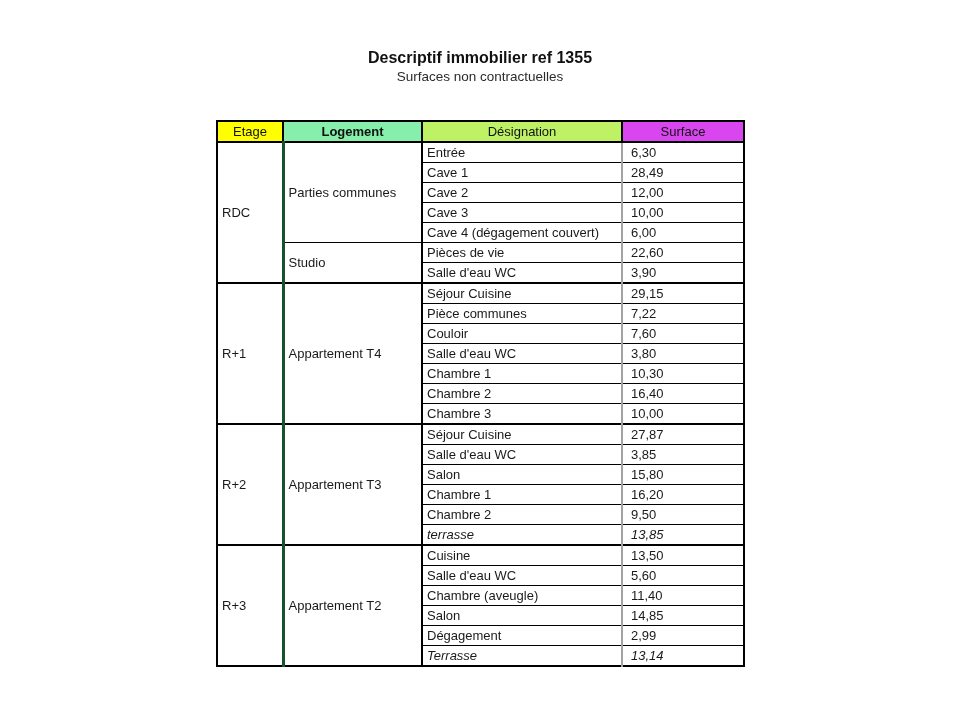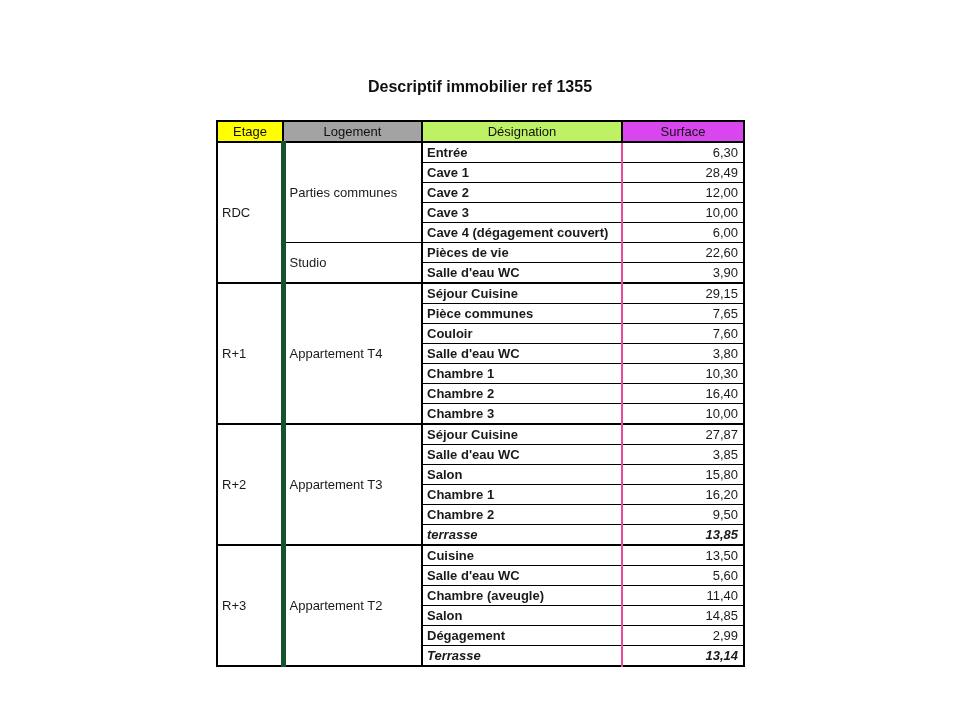--- a/index.html
+++ b/index.html
@@ -10,21 +10,21 @@
   body {
     width: 960px;
     height: 720px;
     position: relative;
     overflow: hidden;
     font-family: "Liberation Sans", sans-serif;
     color: #1a1a1a;
   }
   .header-block {
     position: absolute;
-    top: 76px;
+    top: 47px;
     left: 0;
     width: 960px;
     text-align: center;
   }
   .doc-title {
     font-size: 16px;
     font-weight: bold;
     line-height: 21px;
     color: #111111;
   }
@@ -62,60 +62,59 @@
   td {
     border: 1px solid #000;
     height: 19px;
     line-height: 19px;
     padding: 0 0 0 4px;
     vertical-align: middle;
     white-space: nowrap;
     overflow: hidden;
   }
   td.col-etage {
-    border-right: 5px solid #14532d;
+    border-right: 3px solid #14532d;
     vertical-align: middle;
   }
   td.col-logement {
     border-right: 2px solid #000;
     vertical-align: middle;
   }
   td.col-designation {
     border-left: 2px solid #000;
-    font-weight: bold;
   }
   td.col-surface {
-    border-left: 2px solid #ec4899;
-    text-align: right;
+    border-left: 2px solid #a3a3a3;
     padding: 0 5px 0 8px;
   }
   tr.section-start td { border-top: 2px solid #000; }
   td.emphasis {
-    font-weight: bold;
+    font-weight: normal;
     font-style: italic;
   }
 </style>
 </head>
 <body>
 
 <div class="header-block">
   <div class="doc-title">Descriptif immobilier ref 1355</div>
+  <div class="doc-subtitle">Surfaces non contractuelles</div>
 </div>
 
 <table class="surfaces">
   <colgroup>
     <col class="c-etage">
     <col class="c-logement">
     <col class="c-designation">
     <col class="c-surface">
   </colgroup>
   <thead>
     <tr>
       <th style="background: rgb(255, 255, 0);">Etage</th>
-      <th style="background: #a3a3a3;">Logement</th>
+      <th style="background: #86efac; font-weight: bold;">Logement</th>
       <th style="background: #bef264;">Désignation</th>
       <th style="background: #d946ef;">Surface</th>
     </tr>
   </thead>
   <tbody>
       <tr class="section-start">
         <td class="col-etage" rowspan="7">RDC</td>
         <td class="col-logement" rowspan="5">Parties communes</td>
         <td class="col-designation">Entrée</td>
         <td class="col-surface">6,30</td>
@@ -146,21 +145,21 @@
         <td class="col-surface">3,90</td>
       </tr>
       <tr class="section-start">
         <td class="col-etage" rowspan="7">R+1</td>
         <td class="col-logement" rowspan="7">Appartement T4</td>
         <td class="col-designation">Séjour Cuisine</td>
         <td class="col-surface">29,15</td>
       </tr>
       <tr>
         <td class="col-designation">Pièce communes</td>
-        <td class="col-surface">7,65</td>
+        <td class="col-surface">7,22</td>
       </tr>
       <tr>
         <td class="col-designation">Couloir</td>
         <td class="col-surface">7,60</td>
       </tr>
       <tr>
         <td class="col-designation">Salle d'eau WC</td>
         <td class="col-surface">3,80</td>
       </tr>
       <tr>

